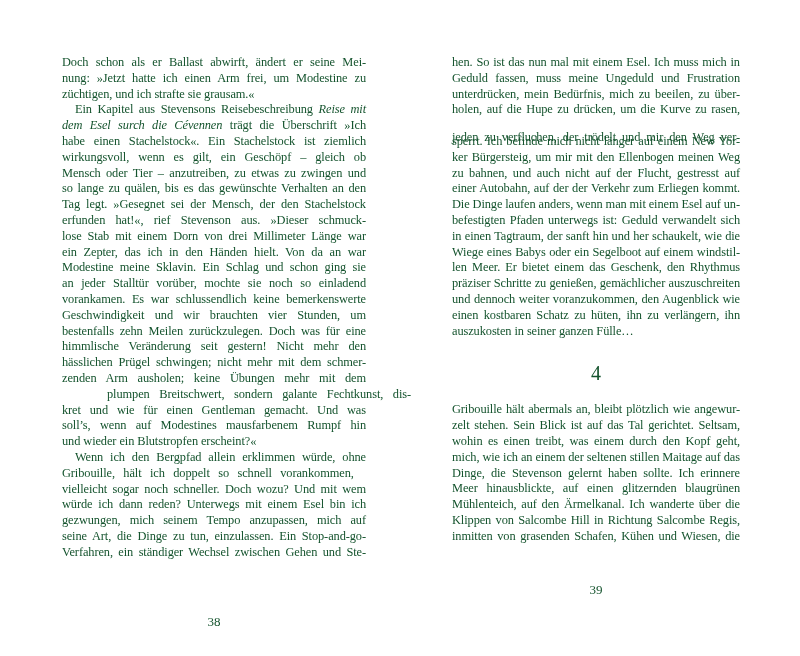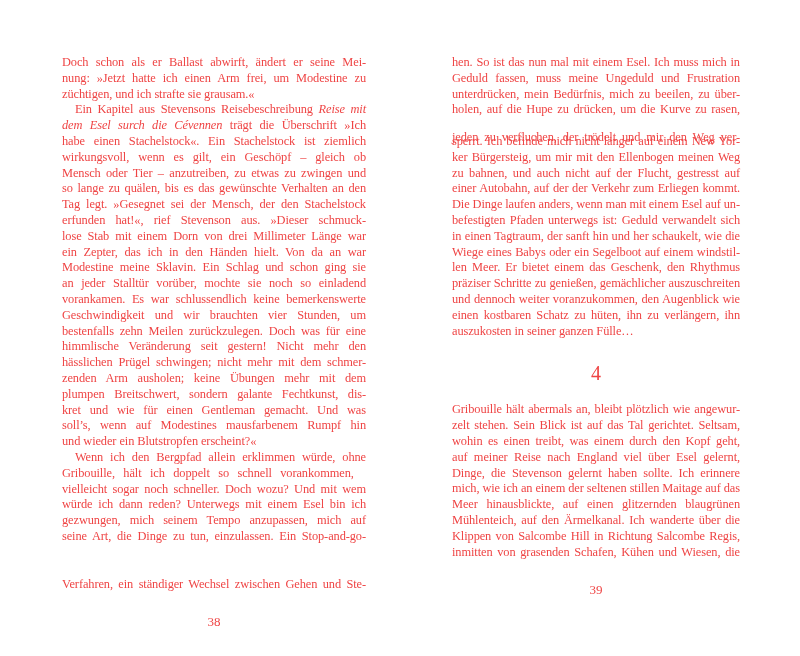--- a/index.html
+++ b/index.html
@@ -20,21 +20,21 @@
     height:20px;line-height:20px;font-size:20px;
     text-align:center;margin:24px 0 19px 0;
   }
   .pagenum{position:absolute;top:582px;text-align:center;font-size:13px;}
   .pn-left{left:62px;width:304px;margin-top:32px;}
   .pn-right{left:452px;width:288px;}
 </style>
 </head>
 <body>
 
-<div class="spread" style="background: rgb(255, 255, 255); color: #ef4444;">
+<div class="spread" style="background: rgb(255, 255, 255); color: #14532d;">
   <section>
     <div class="text-col col-left">
         <div class="line"><span class="ln" style="word-spacing: 4.34px;">Doch schon als er Ballast abwirft, ändert er seine Mei-</span></div>
         <div class="line"><span class="ln" style="word-spacing: 4.02px;">nung: »Jetzt hatte ich einen Arm frei, um Modestine zu</span></div>
         <div class="line para-end"><span class="ln">züchtigen, und ich strafte sie grausam.«</span></div>
         <div class="line indent"><span class="ln" style="word-spacing: 2.6px;">Ein Kapitel aus Stevensons Reisebeschreibung <i>Reise mit</i></span></div>
         <div class="line"><span class="ln" style="word-spacing: 4.41px;"><i>dem Esel surch die Cévennen</i> trägt die Überschrift »Ich</span></div>
         <div class="line"><span class="ln" style="word-spacing: 5.76px;">habe einen Stachelstock«. Ein Stachelstock ist ziemlich</span></div>
         <div class="line"><span class="ln" style="word-spacing: 5.96px;">wirkungsvoll, wenn es gilt, ein Geschöpf – gleich ob</span></div>
         <div class="line"><span class="ln" style="word-spacing: 2.35px;">Mensch oder Tier – anzutreiben, zu etwas zu zwingen und</span></div>
@@ -44,31 +44,31 @@
         <div class="line"><span class="ln" style="word-spacing: 2.99px;">lose Stab mit einem Dorn von drei Millimeter Länge war</span></div>
         <div class="line"><span class="ln" style="word-spacing: 3.72px;">ein Zepter, das ich in den Händen hielt. Von da an war</span></div>
         <div class="line"><span class="ln" style="word-spacing: 3.36px;">Modestine meine Sklavin. Ein Schlag und schon ging sie</span></div>
         <div class="line"><span class="ln" style="word-spacing: 4.64px;">an jeder Stalltür vorüber, mochte sie noch so einladend</span></div>
         <div class="line"><span class="ln" style="word-spacing: 3.66px;">vorankamen. Es war schlussendlich keine bemerkenswerte</span></div>
         <div class="line"><span class="ln" style="word-spacing: 7.28px;">Geschwindigkeit und wir brauchten vier Stunden, um</span></div>
         <div class="line"><span class="ln" style="word-spacing: 2.84px;">bestenfalls zehn Meilen zurückzulegen. Doch was für eine</span></div>
         <div class="line"><span class="ln" style="word-spacing: 6.94px;">himmlische Veränderung seit gestern! Nicht mehr den</span></div>
         <div class="line"><span class="ln" style="word-spacing: 2.81px;">hässlichen Prügel schwingen; nicht mehr mit dem schmer-</span></div>
         <div class="line"><span class="ln" style="word-spacing: 6.69px;">zenden Arm ausholen; keine Übungen mehr mit dem</span></div>
-        <div class="line"><span class="ln" style="word-spacing: 6.62px;">plumpen Breitschwert, sondern galante Fechtkunst, dis-</span></div>
+        <div class="line"><span class="ln" style="word-spacing: 6.62px; margin-left: 45px;">plumpen Breitschwert, sondern galante Fechtkunst, dis-</span></div>
         <div class="line"><span class="ln" style="word-spacing: 5.88px;">kret und wie für einen Gentleman gemacht. Und was</span></div>
         <div class="line"><span class="ln" style="word-spacing: 6.36px;">soll’s, wenn auf Modestines mausfarbenem Rumpf hin</span></div>
         <div class="line para-end"><span class="ln">und wieder ein Blutstropfen erscheint?«</span></div>
         <div class="line indent"><span class="ln" style="word-spacing: 3.92px;">Wenn ich den Bergpfad allein erklimmen würde, ohne</span></div>
         <div class="line"><span class="ln" style="word-spacing: 5.44px;">Gribouille, hält ich doppelt so schnell vorankommen,</span></div>
         <div class="line"><span class="ln" style="word-spacing: 2.43px;">vielleicht sogar noch schneller. Doch wozu? Und mit wem</span></div>
         <div class="line"><span class="ln" style="word-spacing: 2.84px;">würde ich dann reden? Unterwegs mit einem Esel bin ich</span></div>
         <div class="line"><span class="ln" style="word-spacing: 6.13px;">gezwungen, mich seinem Tempo anzupassen, mich auf</span></div>
         <div class="line"><span class="ln" style="word-spacing: 2.72px;">seine Art, die Dinge zu tun, einzulassen. Ein Stop-and-go-</span></div>
-        <div class="line"><span class="ln" style="word-spacing: 2.43px; margin-top: 32px;">Verfahren, ein ständiger Wechsel zwischen Gehen und Ste-</span></div>
+        <div class="line"><span class="ln" style="word-spacing: 2.43px;">Verfahren, ein ständiger Wechsel zwischen Gehen und Ste-</span></div>
       </div>
     <div class="pagenum pn-left">38</div>
   </section>
   <section>
     <div class="text-col col-right">
         <div class="line"><span class="ln" style="word-spacing: 0.83px;">hen. So ist das nun mal mit einem Esel. Ich muss mich in</span></div>
         <div class="line"><span class="ln" style="word-spacing: 4.38px;">Geduld fassen, muss meine Ungeduld und Frustration</span></div>
         <div class="line"><span class="ln" style="word-spacing: 1.95px;">unterdrücken, mein Bedürfnis, mich zu beeilen, zu über-</span></div>
         <div class="line"><span class="ln" style="word-spacing: 1.64px;">holen, auf die Hupe zu drücken, um die Kurve zu rasen,</span></div>
         <div class="line"><span class="ln" style="word-spacing: 3.01px; margin-top: 12px;">jeden zu verfluchen, der trödelt und mir den Weg ver-</span></div>
@@ -82,23 +82,22 @@
         <div class="line"><span class="ln" style="word-spacing: 0.46px;">Wiege eines Babys oder ein Segelboot auf einem windstil-</span></div>
         <div class="line"><span class="ln" style="word-spacing: 2.24px;">len Meer. Er bietet einem das Geschenk, den Rhythmus</span></div>
         <div class="line"><span class="ln" style="word-spacing: 0.28px;">präziser Schritte zu genießen, gemächlicher auszuschreiten</span></div>
         <div class="line"><span class="ln" style="word-spacing: 0.64px;">und dennoch weiter voranzukommen, den Augenblick wie</span></div>
         <div class="line"><span class="ln" style="word-spacing: 2.37px;">einen kostbaren Schatz zu hüten, ihn zu verlängern, ihn</span></div>
         <div class="line para-end"><span class="ln">auszukosten in seiner ganzen Fülle…</span></div>
         <div class="chapter-heading">4</div>
         <div class="line"><span class="ln" style="word-spacing: 1.01px;">Gribouille hält abermals an, bleibt plötzlich wie angewur-</span></div>
         <div class="line"><span class="ln" style="word-spacing: 1.81px;">zelt stehen. Sein Blick ist auf das Tal gerichtet. Seltsam,</span></div>
         <div class="line"><span class="ln" style="word-spacing: 2.5px;">wohin es einen treibt, was einem durch den Kopf geht,</span></div>
-        <div class="line"><span class="ln" style="word-spacing: 3.33px;">auf meiner Reise nach England viel über Esel gelernt,</span></div>
+        <div class="line"><span class="ln" style="word-spacing: 0.04px;">mich, wie ich an einem der seltenen stillen Maitage auf das</span></div>
         <div class="line"><span class="ln" style="word-spacing: 3.15px;">Dinge, die Stevenson gelernt haben sollte. Ich erinnere</span></div>
-        <div class="line"><span class="ln" style="word-spacing: 0.04px;">mich, wie ich an einem der seltenen stillen Maitage auf das</span></div>
         <div class="line"><span class="ln" style="word-spacing: 5.65px;">Meer hinausblickte, auf einen glitzernden blaugrünen</span></div>
         <div class="line"><span class="ln" style="word-spacing: 1.76px;">Mühlenteich, auf den Ärmelkanal. Ich wanderte über die</span></div>
         <div class="line"><span class="ln" style="word-spacing: 1.39px;">Klippen von Salcombe Hill in Richtung Salcombe Regis,</span></div>
         <div class="line"><span class="ln" style="word-spacing: 1.74px;">inmitten von grasenden Schafen, Kühen und Wiesen, die</span></div>
       </div>
     <div class="pagenum pn-right">39</div>
   </section>
 </div>
 
 </body></html>

